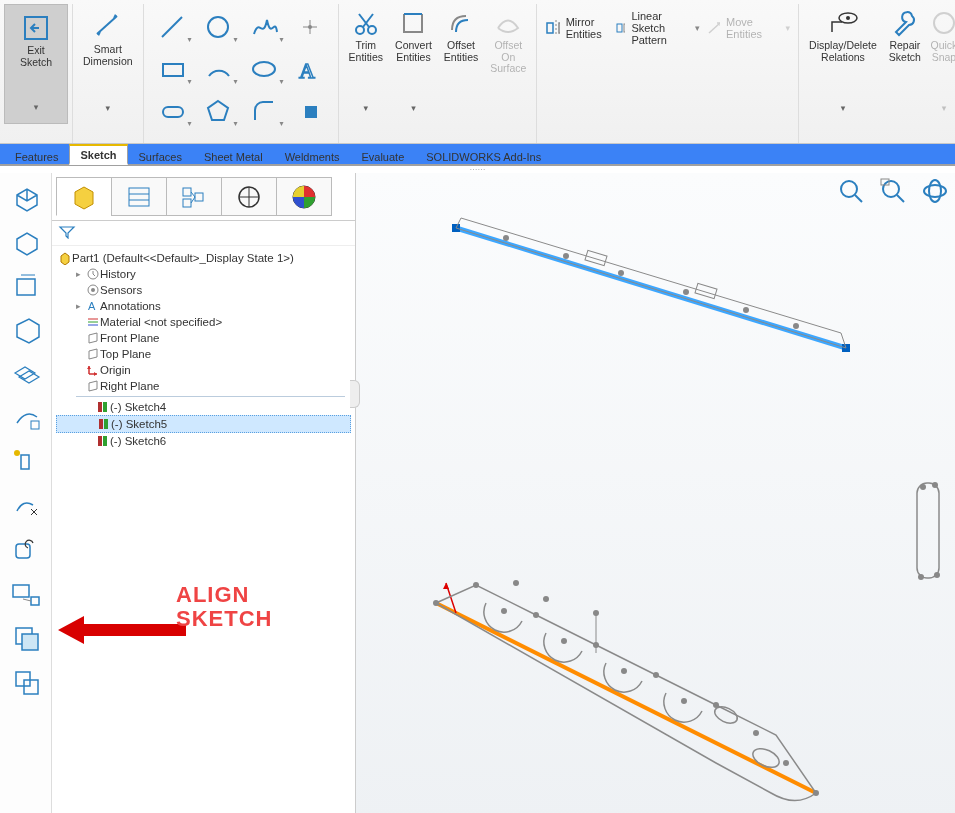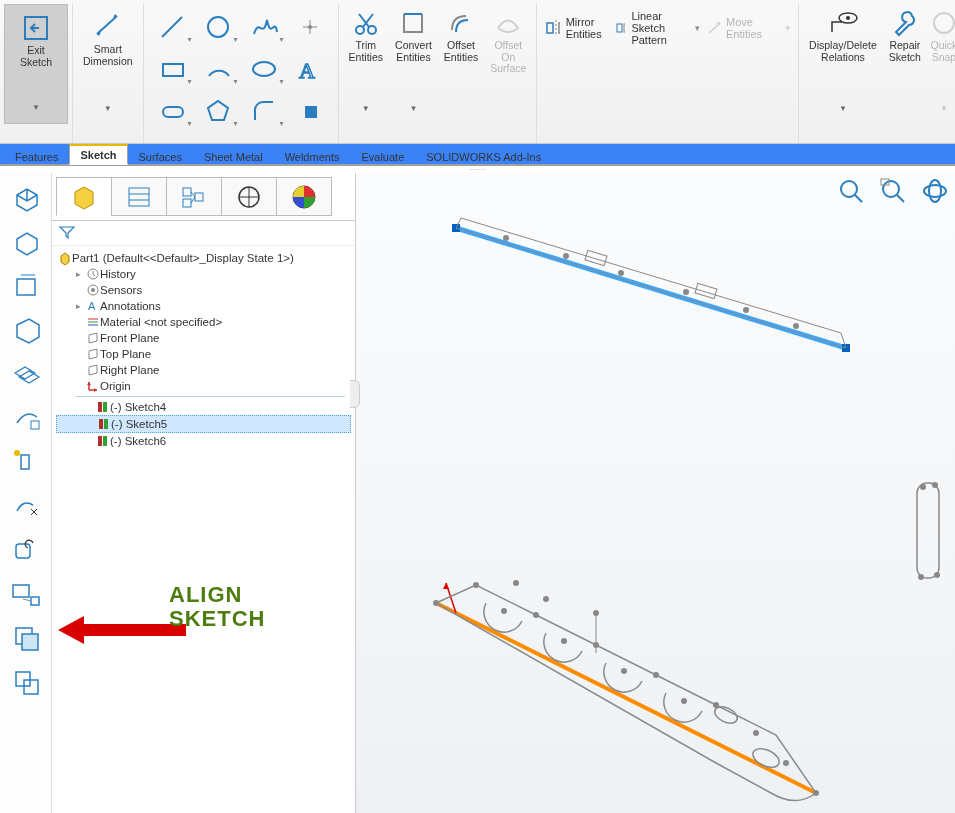--- a/index.html
+++ b/index.html
@@ -87,21 +87,21 @@
   .tree-row.selected { background:#cfe8ff; border:1px dotted #5aa0e0;}
   .tree-indent1 { padding-left:20px;}
   .tree-indent2 { padding-left:40px;}
   .tree-expander { width:10px; color:#888; font-size:9px;}
   .viewport {
     flex:1; position:relative; background:linear-gradient(#fbfcfd,#eef1f4);
     overflow:hidden;
   }
   .vp-tools { position:absolute; top:4px; right:6px; display:flex; gap:14px;}
   .annotation {
-    position:absolute; left:169px; top:583px; color:#4d7c0f; font-weight:800;
+    position:absolute; left:176px; top:583px; color:#ef4444; font-weight:800;
     font-family:Arial,sans-serif; font-size:22px; letter-spacing:1px; line-height:1.1;
   }
   .arrow-red { position:absolute; left:58px; top:610px;}
   .nub { position:absolute; left:350px; top:380px; width:10px; height:28px; background:#eee; border:1px solid #ccc; border-left:none; border-radius:0 6px 6px 0;}
   .drag-handle { height:7px; display:flex; justify-content:center; align-items:center; color:#aaa; font-size:8px;}
   .hr-sep { border-top:1px solid #bcd; margin:2px 6px 2px 20px;}
 </style>
 </head>
 <body>
 
@@ -477,31 +477,31 @@
       <div class="tree-row tree-indent1">
         <span class="tree-expander"></span>
         <svg width="14" height="14">
             <path d="M3 4 L11 2 L11 10 L3 12 Z" fill="none" stroke="#888"></path>
           </svg>
         <span>Top Plane</span>
       </div>
       <div class="tree-row tree-indent1">
         <span class="tree-expander"></span>
         <svg width="14" height="14">
-            <path d="M3 4 L11 2 L11 10 L3 12 Z" fill="none" stroke="#888"></path>
-          </svg>
-        <span>Right Plane</span>
-      </div>
-      <div class="tree-row tree-indent1">
-        <span class="tree-expander"></span>
-        <svg width="14" height="14">
             <path d="M3 11 L3 3 M3 11 L11 11" stroke="#d03030" stroke-width="1.5"></path>
             <path d="M3 3 l-2 3 4 0z M11 11 l-3 -2 0 4z" fill="#d03030"></path>
           </svg>
         <span>Origin</span>
+      </div>
+      <div class="tree-row tree-indent1">
+        <span class="tree-expander"></span>
+        <svg width="14" height="14">
+            <path d="M3 4 L11 2 L11 10 L3 12 Z" fill="none" stroke="#888"></path>
+          </svg>
+        <span>Right Plane</span>
       </div>
       <div class="hr-sep"></div>
       <div class="tree-row tree-indent2">
         <svg width="14" height="14">
             <rect x="2" y="2" width="4" height="10" fill="#b03030"></rect>
             <rect x="7" y="2" width="4" height="10" fill="#30a030"></rect>
           </svg>
         <span>(-) Sketch4</span>
       </div>
       <div class="tree-row tree-indent2 selected">

